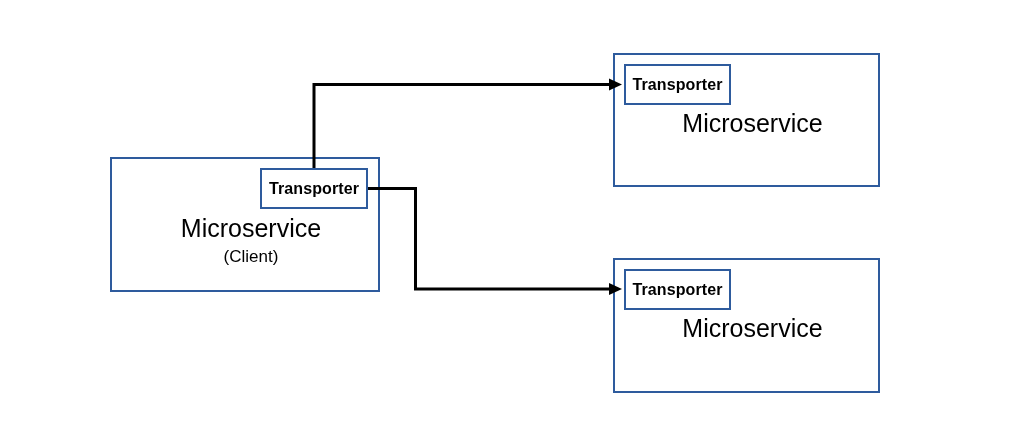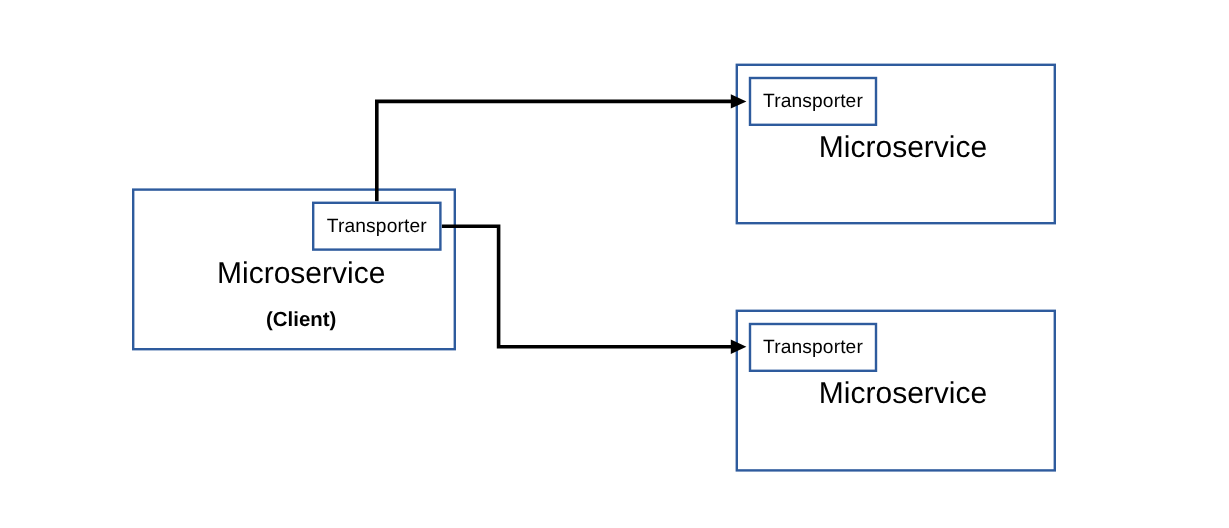--- a/index.html
+++ b/index.html
@@ -31,21 +31,21 @@
   .remote-bottom{ left: 613px; top: 258px; width: 267px; height: 135px; }
 
   .transporter-box {
     position: absolute;
     border: 2px solid var(--box-border);
     background: var(--bg);
     display: flex;
     align-items: center;
     justify-content: center;
     font-size: 16px;
-    font-weight: 400;
+    font-weight: 700;
     letter-spacing: 0.1px;
     z-index: 3;
   }
   .client-transporter { left: 260px; top: 168px; width: 108px; height: 41px; }
   .remote-top-transporter    { left: 624px; top: 64px;  width: 107px; height: 41px; }
   .remote-bottom-transporter { left: 624px; top: 269px; width: 107px; height: 41px; }
 
   .service-title {
     position: absolute;
     left: 12px; right: 0;
@@ -53,22 +53,22 @@
     font-size: 25px;
     font-weight: 400;
     line-height: 1.15;
   }
   .client-box .service-title { top: 55px; }
   .remote-top .service-title, .remote-bottom .service-title { top: 54px; }
 
   .service-subtitle {
     display: block;
     font-size: 17px;
-    font-weight: 700;
-    margin-top: 14px;
+    font-weight: 400;
+    margin-top: 4px;
   }
 
   svg.connectors {
     position: absolute;
     left: 0; top: 0;
     width: 1024px;
     height: 440px;
     z-index: 2;
     pointer-events: none;
   }

